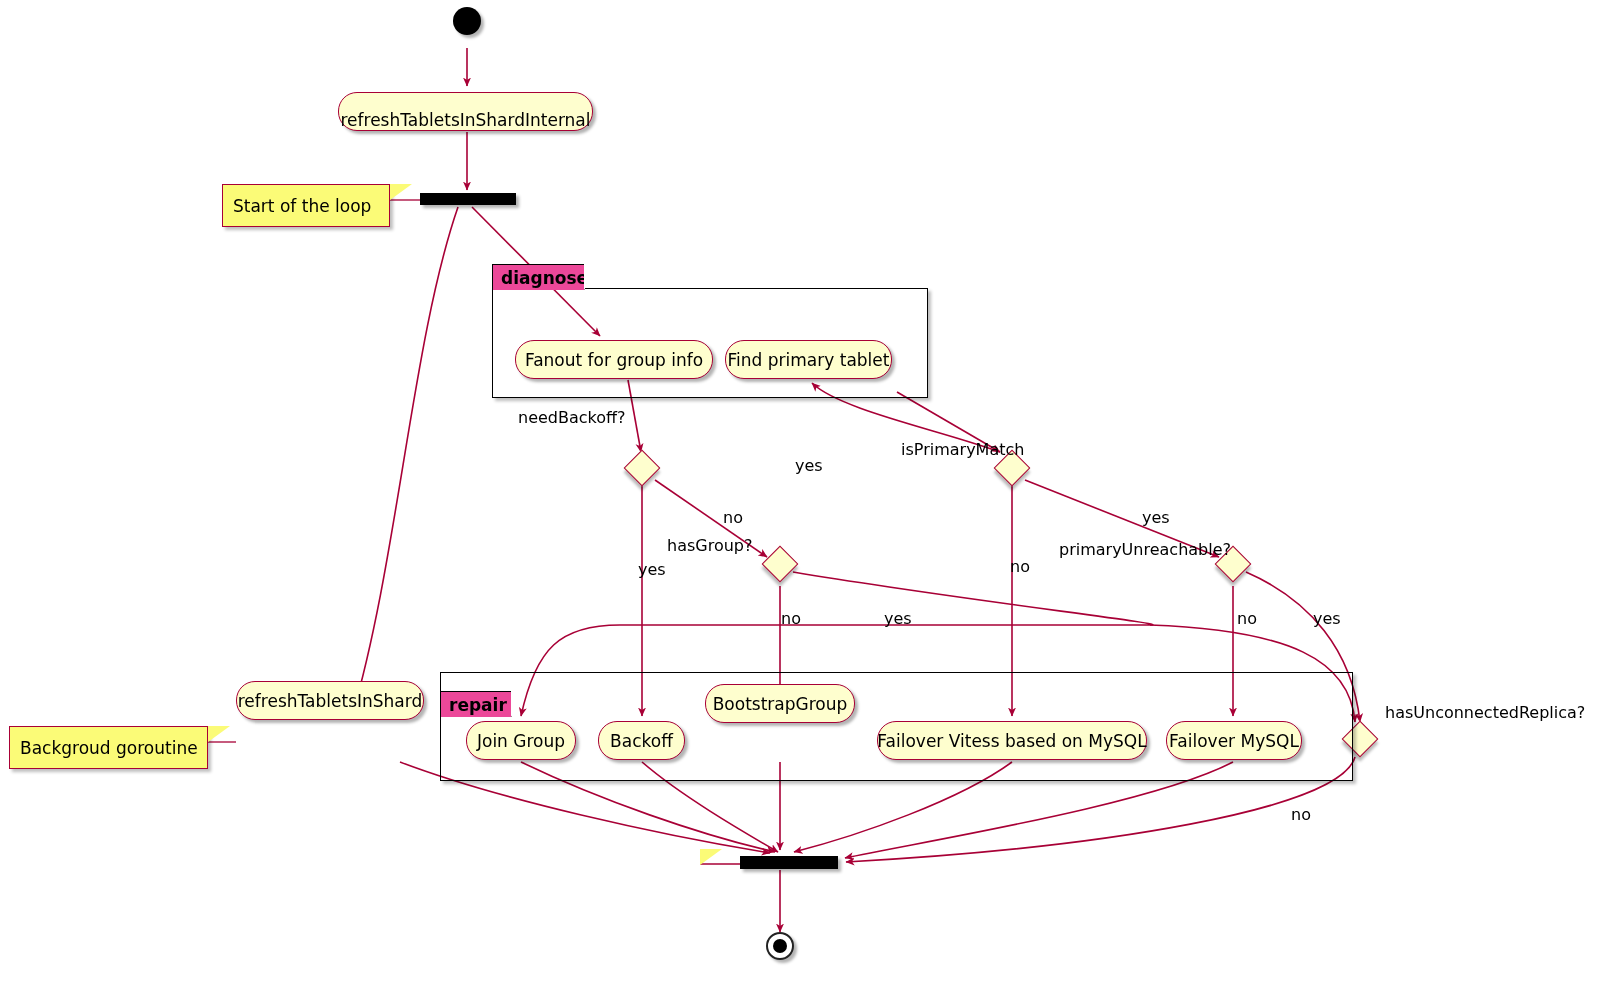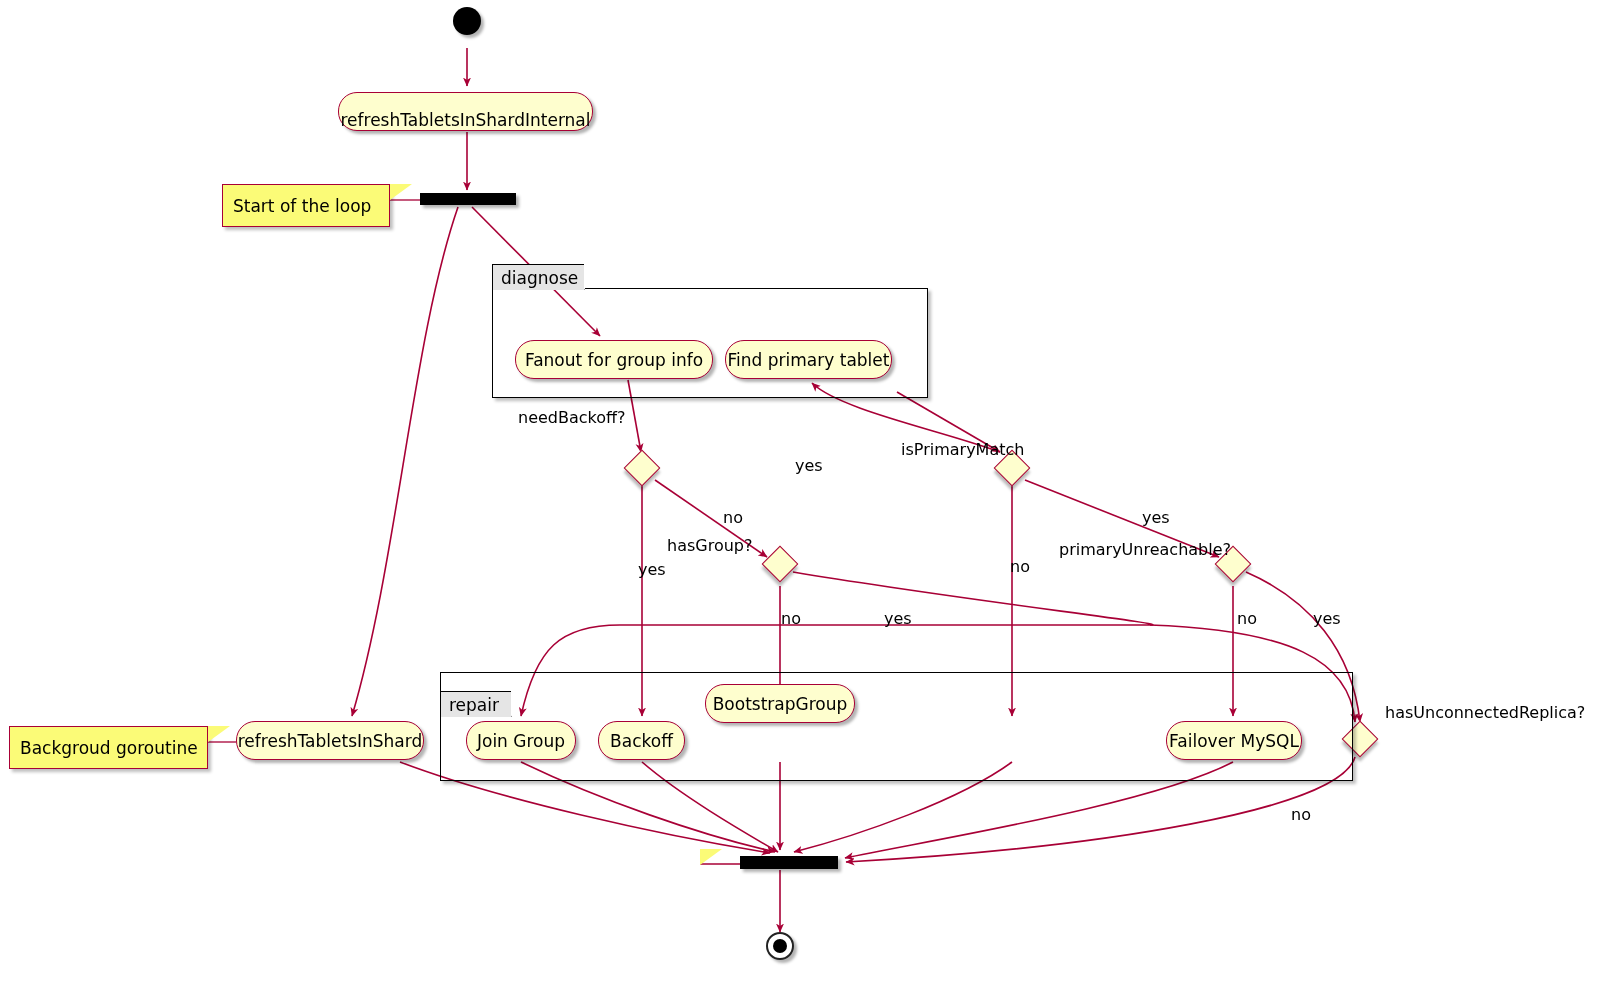--- a/index.html
+++ b/index.html
@@ -65,26 +65,26 @@
     position: absolute;
     border: 1.6px solid #000000;
     background: transparent;
     box-shadow: 3px 3px 3px rgba(0,0,0,0.25);
     box-sizing: border-box;
   }
   .package-tab {
     position: absolute;
     border: 1.6px solid #000000;
     border-bottom: none;
-    background: #e5e5e5;
+    background: #ec4899;
     box-sizing: border-box;
     display: flex;
     align-items: center;
     padding-left: 8px;
-    font-weight: normal;
+    font-weight: bold;
     font-size: 17px;
     color: #000000;
   }
   .package-tab::after {
     content: "";
     position: absolute;
     right: -11px;
     top: -1.6px;
     width: 0;
     height: 0;
@@ -277,26 +277,29 @@
   </div>
 
   <div class="node activity" style="left:598px; top:721px; width:87px;">
     <span>Backoff</span>
   </div>
 
   <div class="node activity" style="left:705px; top:684px; width:150px;">
     <span>BootstrapGroup</span>
   </div>
 
+  <div class="node activity" style="left:877px; top:721px; width:270px;">
+    <span>Failover Vitess based on MySQL</span>
+  </div>
 
   <div class="node activity" style="left:1166px; top:721px; width:136px;">
     <span>Failover MySQL</span>
   </div>
 
-  <div class="node activity" style="left:236px; top:721px; width:188px;">
+  <div class="node activity" style="left:236px; top:681px; width:188px;">
     <span>refreshTabletsInShard</span>
   </div>
 
   <div class="node note" style="left:9px; top:726px; width:199px;">
     <span>Backgroud goroutine</span>
   </div>
   <div class="note-tail" style="left:208px; top:726px;
        border-top:16px solid #FBFB77; border-right:22px solid transparent;"></div>
 
   <div class="bar" style="left:740px; top:856px; width:98px; height:13px;"></div>

